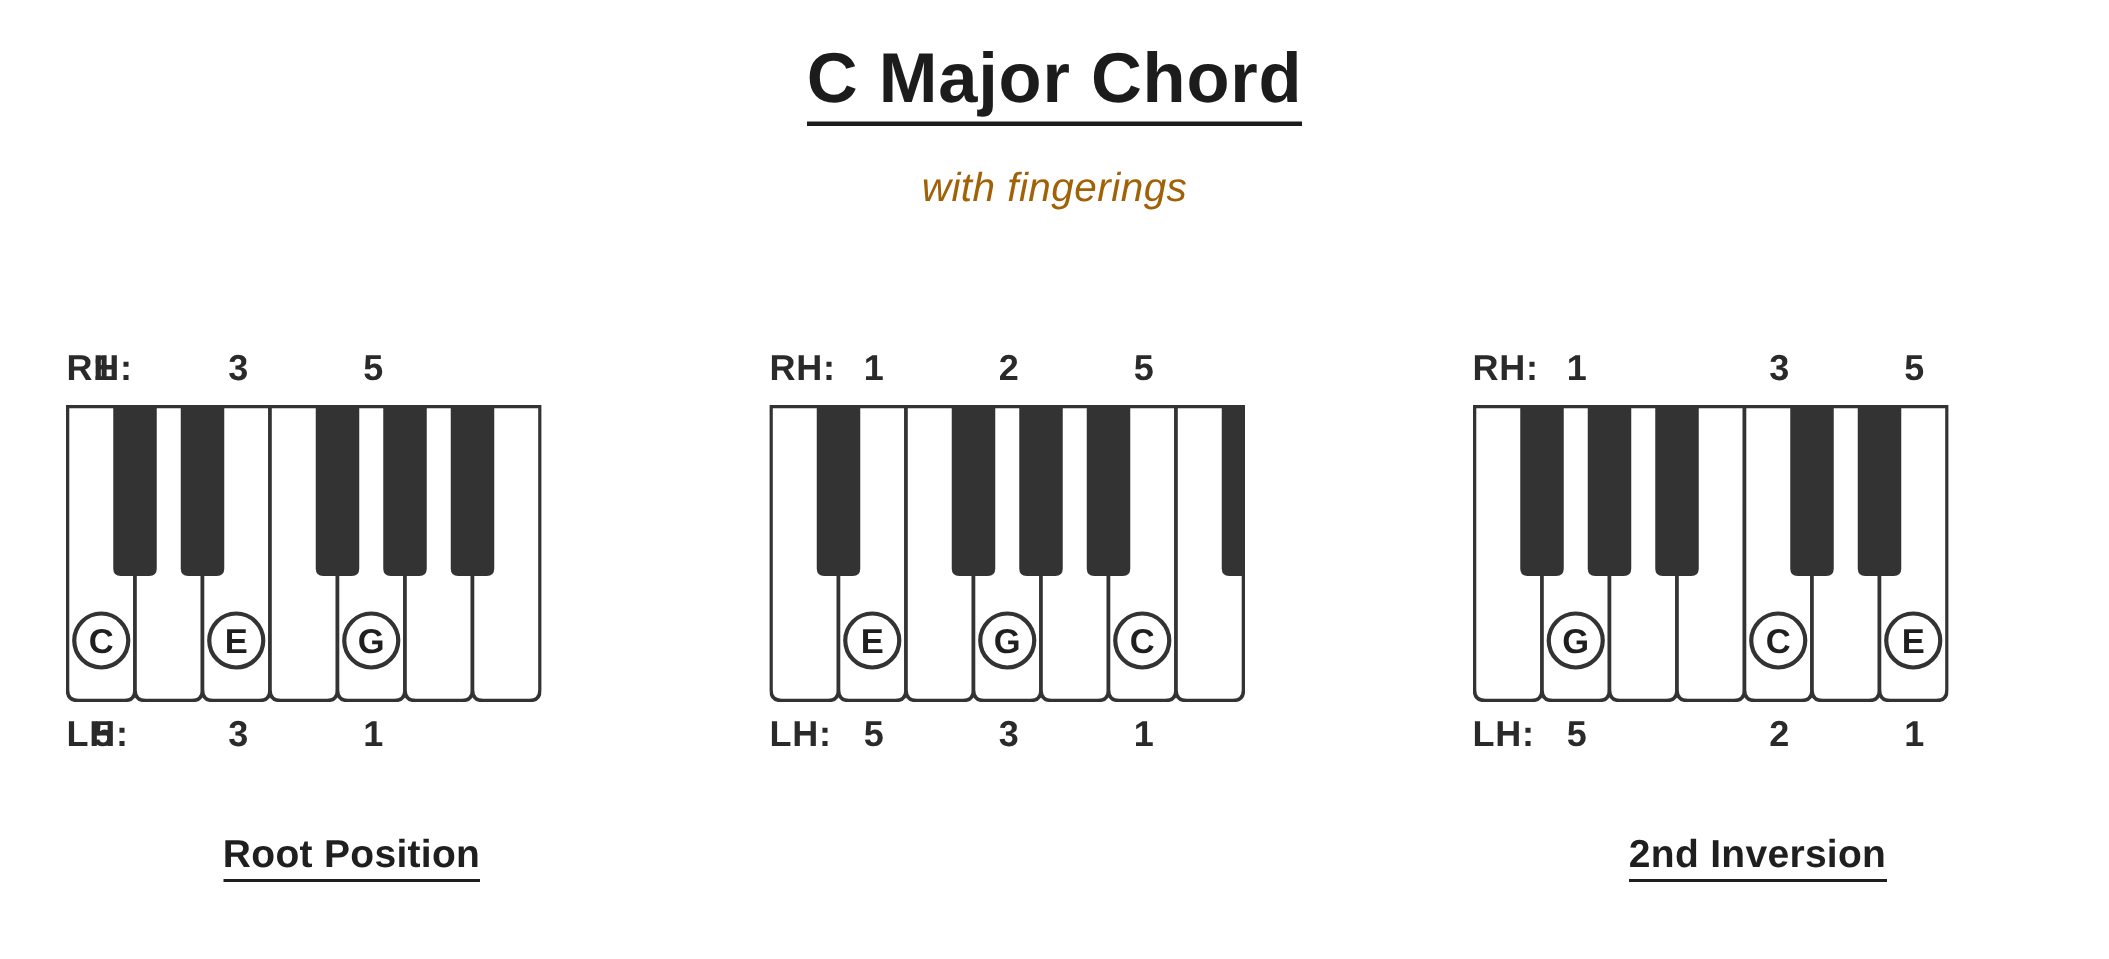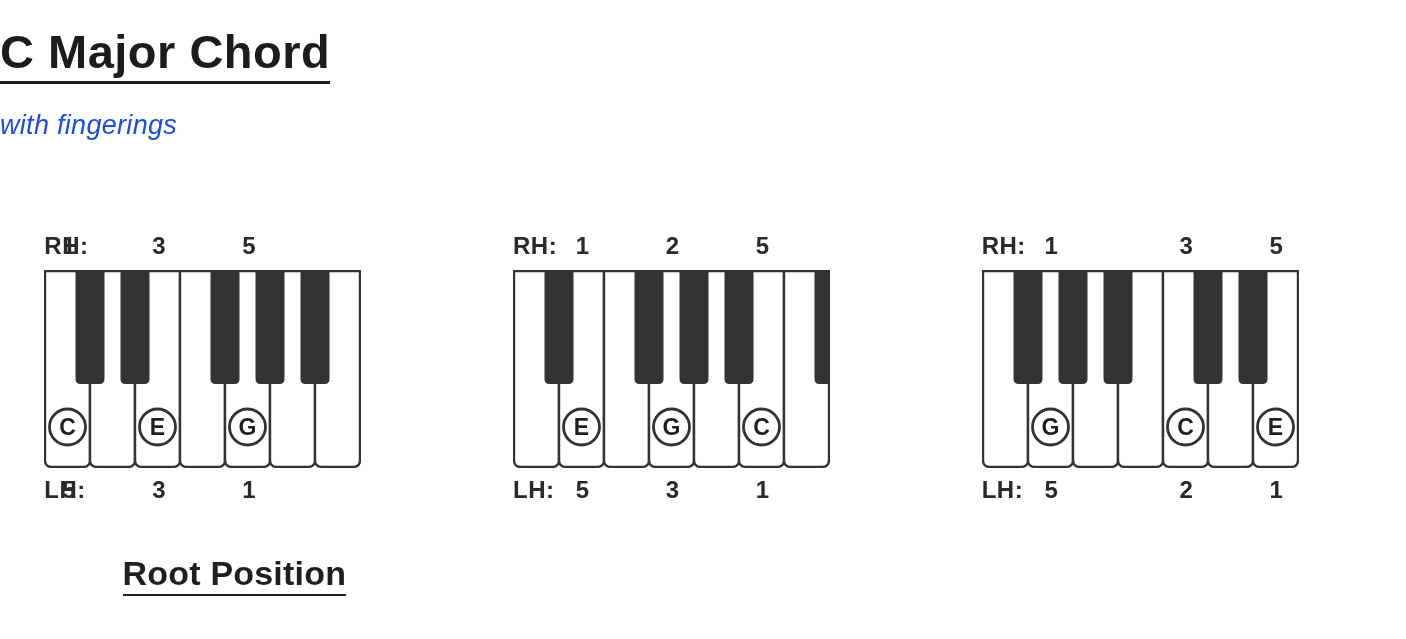--- a/index.html
+++ b/index.html
@@ -12,39 +12,40 @@
     height: 639px;
     font-family: "Liberation Sans", sans-serif;
     color: #2e2e2e;
     position: relative;
     overflow: hidden;
   }
 
   
   .header {
     width: 100%;
+    text-align: center;
     padding-top: 26px;
     box-sizing: border-box;
   }
   .title {
     font-size: 47px;
     font-weight: 700;
     letter-spacing: 0.5px;
     color: #1c1c1c;
     display: inline-block;
     line-height: 1.12;
     border-bottom: 3px solid #1c1c1c;
     padding-bottom: 2px;
   }
   .subtitle {
     margin-top: 26px;
     font-size: 27px;
     font-style: italic;
     font-weight: 400;
-    color: #1d4ed8;
+    color: #a16207;
     letter-spacing: 0.3px;
   }
 
   
   .diagrams {
     position: absolute;
     top: 232px;
     left: 0;
     width: 1406px;
     display: flex;
@@ -88,21 +89,21 @@
   .keyboard-wrap {
     width: 380px;
     display: flex;
     justify-content: flex-start;
   }
   svg.keyboard { display: block; }
 
   
   .caption {
     margin-top: 44px;
-    font-size: 34px;
+    font-size: 26px;
     font-weight: 700;
     color: #1f1f1f;
     border-bottom: 2.5px solid #1f1f1f;
     padding-bottom: 1px;
     letter-spacing: 0.2px;
   }
 </style>
 </head>
 <body>
 
@@ -234,14 +235,15 @@
             <text x="293.5" y="165" text-anchor="middle" font-family="&quot;Liberation Sans&quot;, sans-serif" font-size="23" font-weight="bold" fill="#1f1f1f">E</text>
           </g>
         </svg>
       </div>
       <div class="finger-row bottom">
         <span class="hand-label">LH:</span>
         <span class="finger-num" style="left: 69.5px;">5</span>
         <span class="finger-num" style="left: 204.5px;">2</span>
         <span class="finger-num" style="left: 294.5px;">1</span>
       </div>
+      <div class="caption">2nd Inversion</div>
     </div>
   </div>
 
 </body></html>

